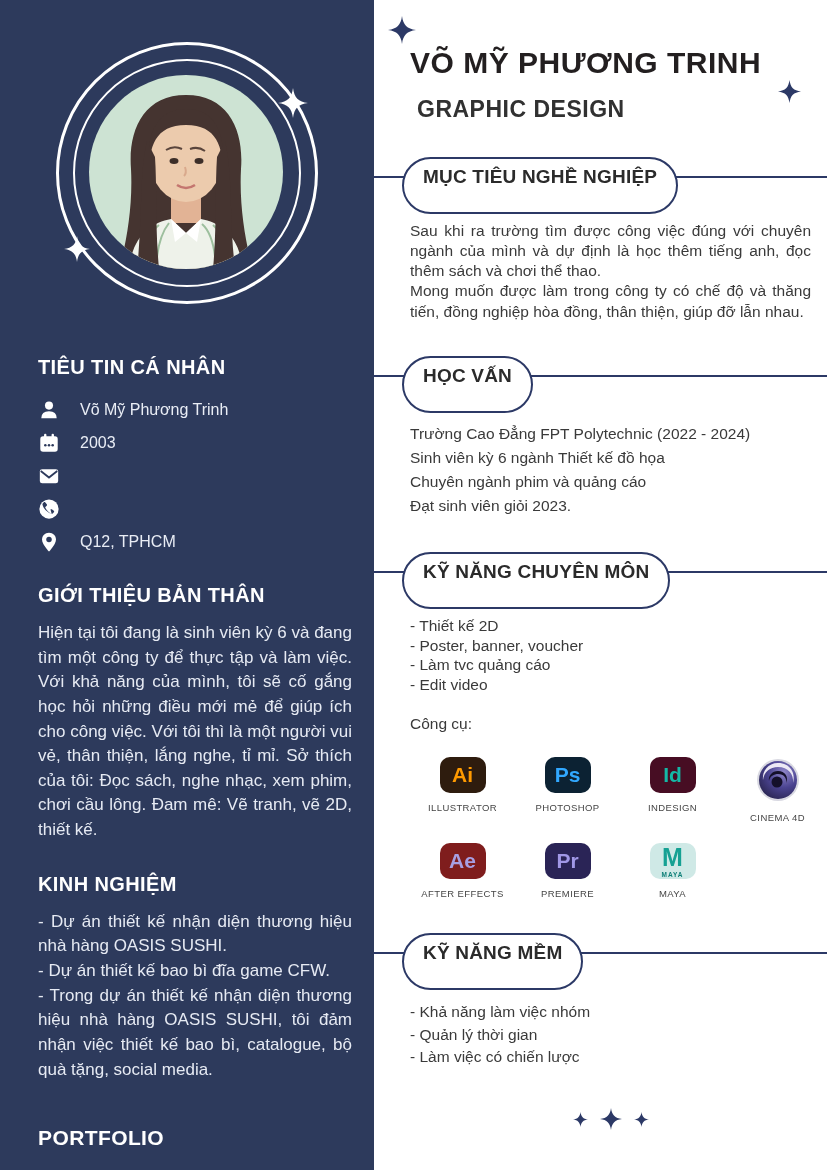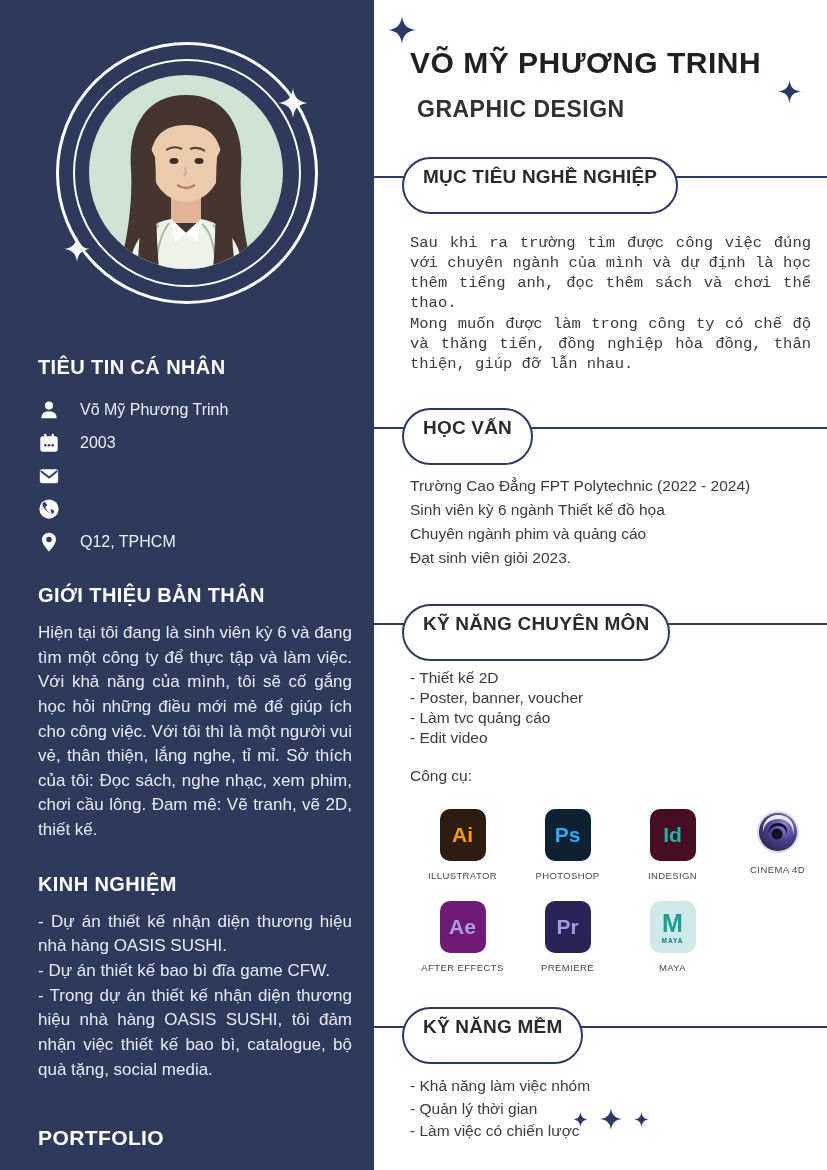--- a/index.html
+++ b/index.html
@@ -40,27 +40,27 @@
   .spark-role{position:absolute;right:26px;top:80px;width:23px;height:23px;}
   .name{margin:46px 0 0 0;font-size:30px;font-weight:bold;color:#231f20;letter-spacing:.5px;}
   .role{margin:16px 0 0 7px;font-size:23px;font-weight:bold;color:#313131;letter-spacing:.5px;}
 
   .sec-head{position:relative;margin-top:34px;height:40px;}
   .sec-line{position:absolute;left:-36px;right:-16px;top:19px;height:2px;background:#2c3966;}
   .sec-pill{position:relative;display:inline-block;margin-left:-8px;background:#ffffff;
             border:2px solid #2c3966;border-radius:50px;padding:7px 19px 24px;
             font-size:19px;font-weight:bold;color:#2b2b2b;letter-spacing:.2px;}
   .body-p{font-size:15.5px;line-height:1.3;text-align:justify;color:#3a3a3a;margin:0;}
-  .objective-body{margin-top:36px;font-family:Liberation Mono, monospace;}
+  .objective-body{margin-top:24px;}
   .edu-lines{margin-top:26px;font-size:15.5px;line-height:1.55;color:#3a3a3a;}
   .skill-lines{margin-top:24px;font-size:15.5px;line-height:1.28;color:#3a3a3a;}
   .tools-label{margin-top:20px;font-size:15.5px;color:#3a3a3a;}
   .tools-grid{display:grid;grid-template-columns:repeat(4,105px);row-gap:20px;margin-top:24px;}
   .tool{display:flex;flex-direction:column;align-items:center;gap:9px;}
-  .badge{width:46px;height:52px;border-radius:10px;display:flex;flex-direction:column;
+  .badge{width:46px;height:36px;border-radius:10px;display:flex;flex-direction:column;
          align-items:center;justify-content:center;font-weight:bold;font-size:21px;}
   .badge-maya{background:linear-gradient(145deg,#e9f6f4,#bfe3df);}
   .badge-maya .m{font-size:25px;line-height:1;}
   .badge-maya .sub{font-size:6.5px;font-weight:bold;color:#0e7f77;letter-spacing:1px;margin-top:1px;}
   .tool-label{font-size:9.5px;color:#454545;letter-spacing:.4px;text-align:center;}
   .c4d svg{display:block;width:50px;height:50px;margin:-2px 0;}
   .soft-lines{margin-top:28px;font-size:15.5px;line-height:1.45;color:#3a3a3a;}
   .bottom-stars{position:absolute;left:36px;right:16px;bottom:40px;display:flex;
                 align-items:center;justify-content:center;gap:12px;}
   .bottom-stars .s-sm{width:15px;height:15px;}
@@ -261,21 +261,21 @@
             <circle cx="25" cy="25" r="21" fill="#d9d9e2"></circle>
             <circle cx="25" cy="25" r="19" fill="url(#c4dg)"></circle>
             <path d="M25 8 C15 8 9 16 10 25 C11 17 17 12 25 12 C35 12 41 19 40 28 C43 18 37 8 25 8 Z" fill="#ece9f5"></path>
             <path d="M25 16 C19 16 15 21 16 26 C17 21 21 19 25 19 C31 19 34 23 33 28 C36 22 32 16 25 16 Z" fill="#14102a"></path>
             <circle cx="24" cy="27" r="5.5" fill="#14102a"></circle>
           </svg>
         </div>
         <div class="tool-label">CINEMA 4D</div>
       </div>
       <div class="tool">
-        <div class="badge" style="background: #701a75; color: rgb(167, 159, 227);">
+        <div class="badge" style="background: #7f1d1d; color: rgb(167, 159, 227);">
           <span>Ae</span>
         </div>
         <div class="tool-label">AFTER EFFECTS</div>
       </div>
       <div class="tool">
         <div class="badge" style="background: rgb(42, 36, 86); color: rgb(161, 152, 230);">
           <span>Pr</span>
         </div>
         <div class="tool-label">PREMIERE</div>
       </div>

